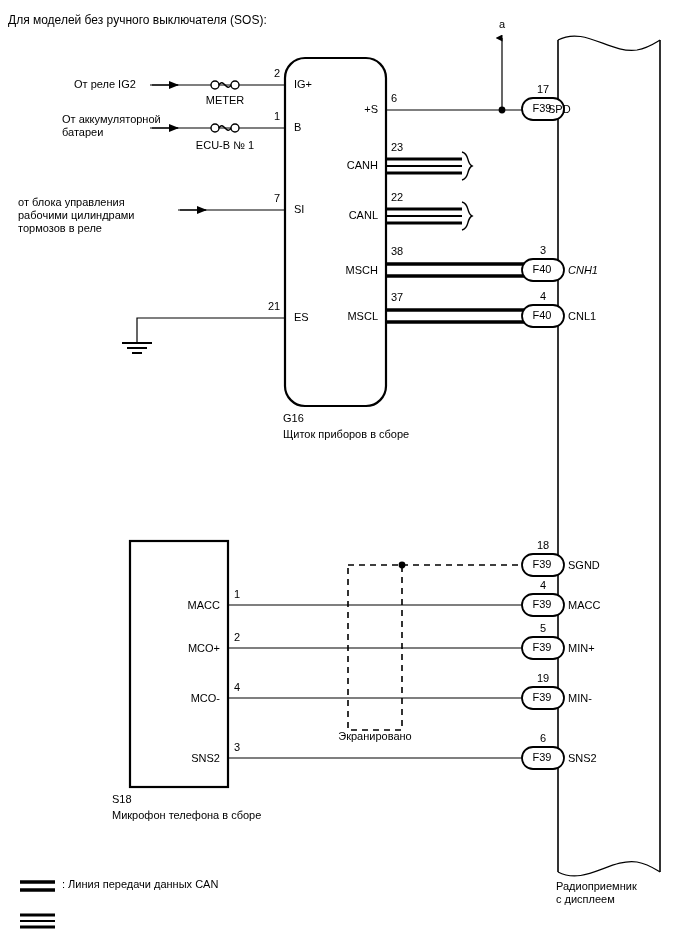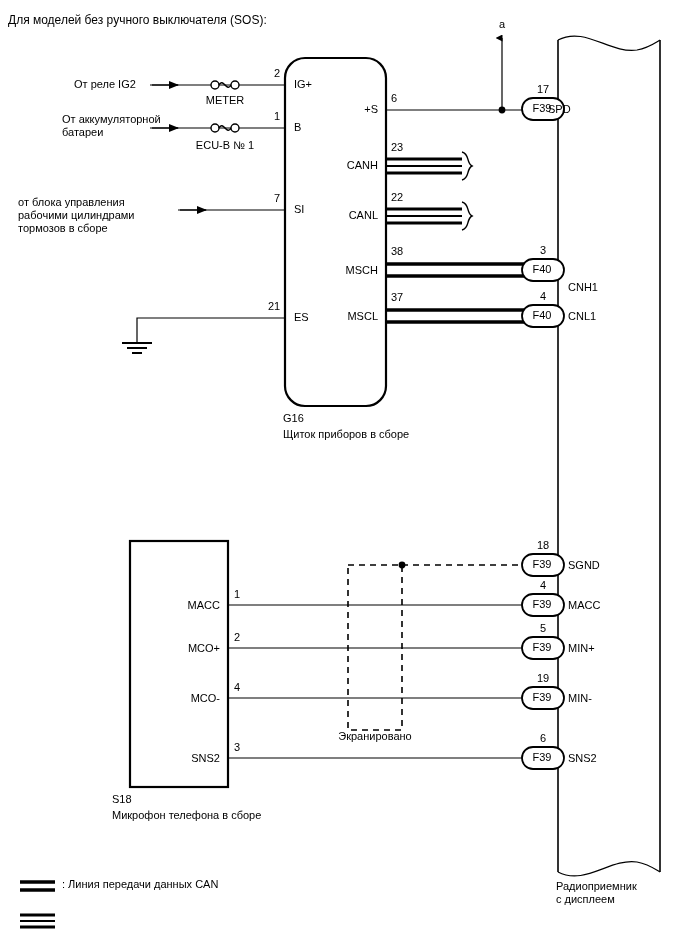--- a/index.html
+++ b/index.html
@@ -197,21 +197,21 @@
 
   <div class="lbl" style="left:74px; top:78px;">От реле IG2</div>
   <div class="lbl center" style="left:195px; top:94px; width:60px;">METER</div>
 
   <div class="lbl" style="left:62px; top:113px;">От аккумуляторной
 батареи</div>
   <div class="lbl center" style="left:185px; top:139px; width:80px;">ECU-B № 1</div>
 
   <div class="lbl" style="left:18px; top:196px;">от блока управления
 рабочими цилиндрами
-тормозов в сборе</div>
+тормозов в реле</div>
 
   <div class="lbl pin" style="left:274px; top:67px;">2</div>
   <div class="lbl pin" style="left:274px; top:110px;">1</div>
   <div class="lbl pin" style="left:274px; top:192px;">7</div>
   <div class="lbl pin" style="left:268px; top:300px;">21</div>
 
   <div class="lbl" style="left:294px; top:78px;">IG+</div>
   <div class="lbl" style="left:294px; top:121px;">B</div>
   <div class="lbl" style="left:294px; top:203px;">SI</div>
   <div class="lbl" style="left:294px; top:311px;">ES</div>
@@ -245,21 +245,21 @@
   <div class="conn-text" style="left:522px; top:102px;">F39</div>
   <div class="conn-text" style="left:522px; top:263px;">F40</div>
   <div class="conn-text" style="left:522px; top:309px;">F40</div>
   <div class="conn-text" style="left:522px; top:558px;">F39</div>
   <div class="conn-text" style="left:522px; top:598px;">F39</div>
   <div class="conn-text" style="left:522px; top:641px;">F39</div>
   <div class="conn-text" style="left:522px; top:691px;">F39</div>
   <div class="conn-text" style="left:522px; top:751px;">F39</div>
 
   <div class="lbl" style="left:548px; top:103px;">SPD</div>
-  <div class="lbl" style="left:568px; top:281px;">CNH1</div>
+  <div class="lbl" style="left:568px; top:264px;font-style:italic;">CNH1</div>
   <div class="lbl" style="left:568px; top:310px;">CNL1</div>
   <div class="lbl" style="left:568px; top:559px;">SGND</div>
   <div class="lbl" style="left:568px; top:599px;">MACC</div>
   <div class="lbl" style="left:568px; top:642px;">MIN+</div>
   <div class="lbl" style="left:568px; top:692px;">MIN-</div>
   <div class="lbl" style="left:568px; top:752px;">SNS2</div>
 
   <div class="lbl" style="left:556px; top:880px;">Радиоприемник
 с дисплеем</div>
 

